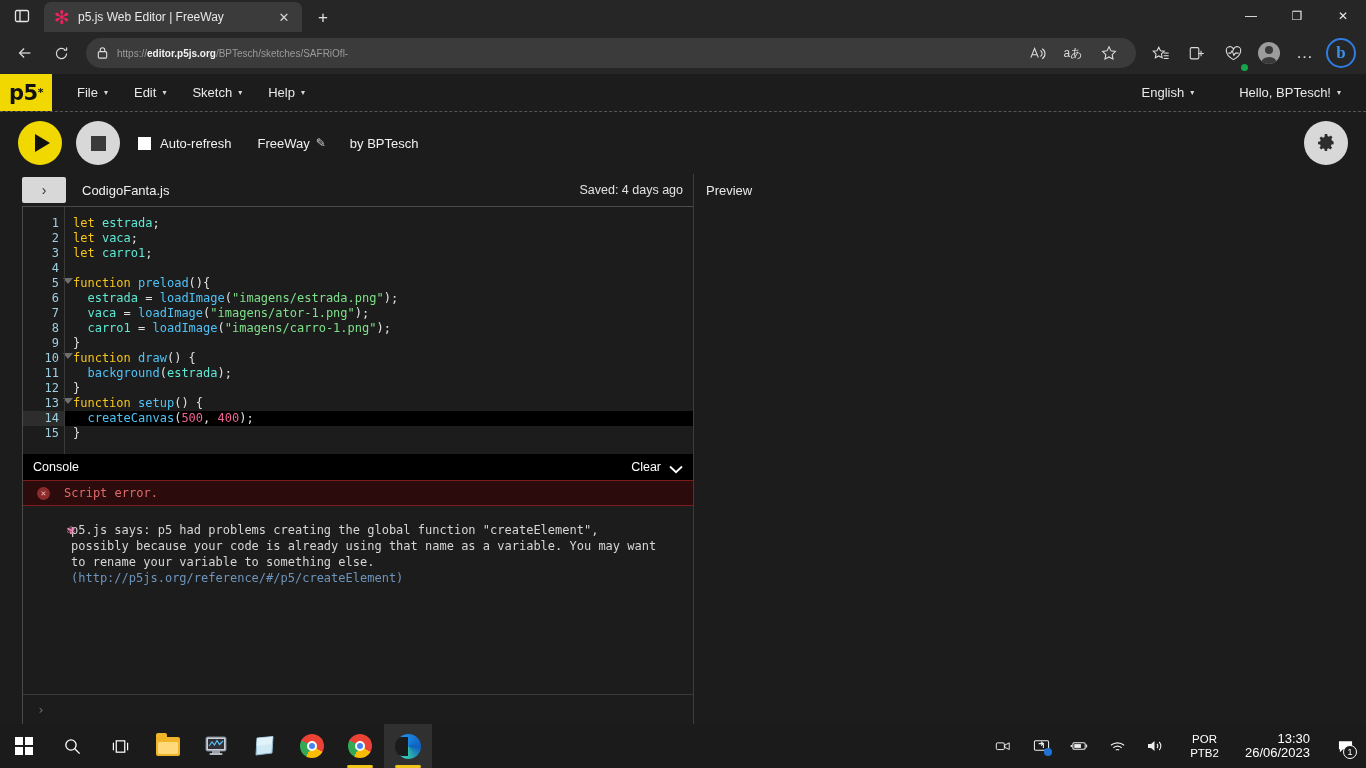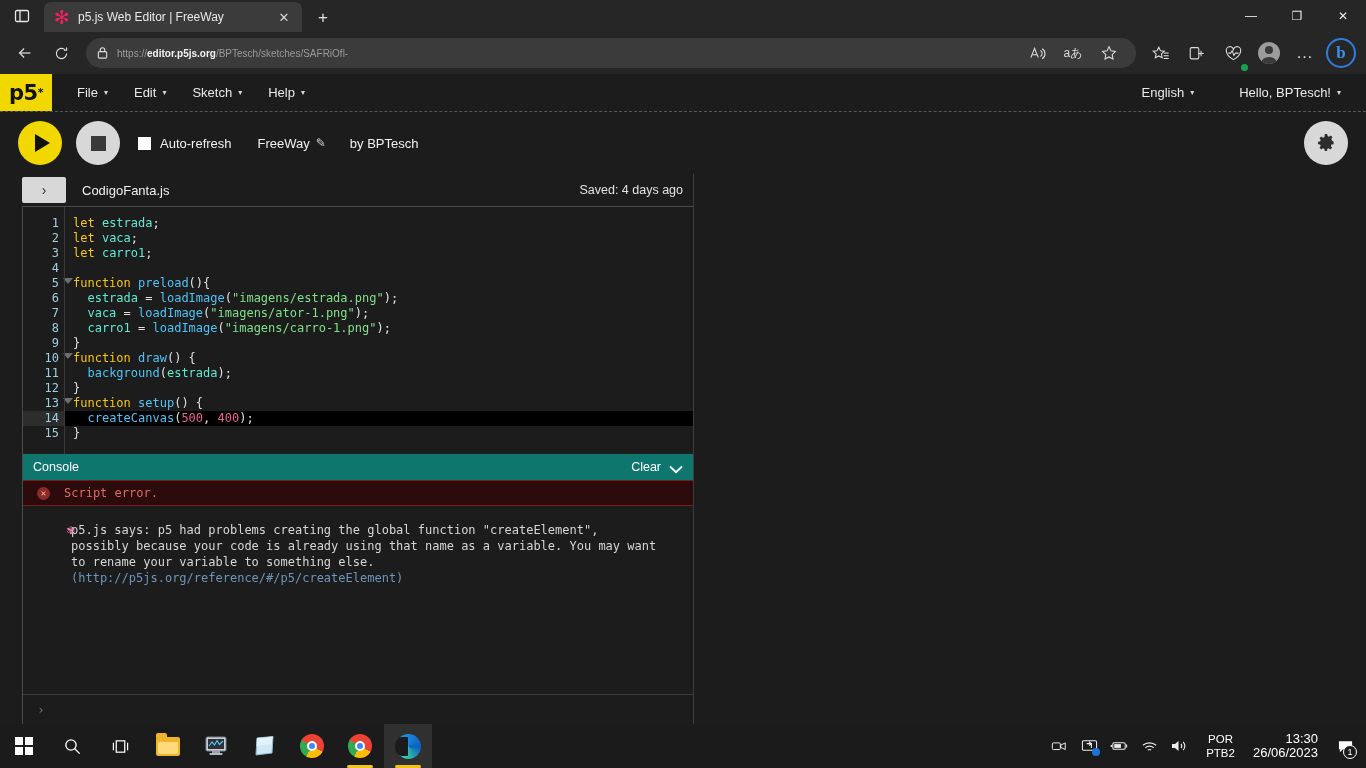--- a/index.html
+++ b/index.html
@@ -231,21 +231,21 @@
   .call{ color: #4fc3f7; }      
   .str { color: #7ee08a; }      
   .num { color: #ef6191; }      
   .pun { color: #e0e0e0; }
 
   .console-wrap {
     display: flex; flex-direction: column; flex: 1; min-height: 0;
     margin-left: 22px; border-left: 1px solid #4a4a4a;
   }
   .console-header {
-    height: 26px; background: #0f766e;
+    height: 26px; background: #000000;
     display: flex; align-items: center; padding: 0 10px;
   }
   .console-title { color: #fff; font-size: 12.5px; }
   .console-actions { margin-left:auto; display:flex; align-items:flex-end; gap:8px; }
   .clear-btn { color:#fff; font-size:12.5px; }
   .chev-down { color:#fff; font-size: 11px; }
   .console-body {
     flex: 1; background: #1c1c1c; overflow: hidden;
     font-family: "DejaVu Sans Mono", monospace; font-size: 12px;
     display:flex; flex-direction:column;
@@ -291,21 +291,21 @@
     display:flex; align-items:center; justify-content:center;
     position: relative;
   }
   .tb-item.active-app { background:#303030; }
   .tb-underline {
     position:absolute; bottom:0; left:11px; width:26px; height:3px;
     background:#f0c419; border-radius:2px;
   }
   .win-logo { display:grid; grid-template-columns: 8px 8px; grid-template-rows: 8px 8px; gap:2px;}
   .win-logo i { background:#fff; display:block; }
-  .tray { margin-left:auto; display:flex; align-items:center; gap: 4px; padding-right: 6px;}
+  .tray { margin-left:auto; display:flex; align-items:center; gap: 12px; padding-right: 6px;}
   .tray-ico {
     width: 26px; height: 44px; display:flex; align-items:center; justify-content:center;
     color:#ededed; font-size: 14px; position:relative;
   }
   .tray-lang {
     display:flex; flex-direction:column; align-items:center; justify-content:center;
     color:#fff; font-size:11.5px; line-height:14px; padding: 0 10px;
   }
   .tray-clock {
     display:flex; flex-direction:column; align-items:flex-end; justify-content:center;
@@ -538,20 +538,26 @@
           </div>
           <div class="console-msg">
             <span class="msg-flower">✾</span>
             <span>p5.js says: p5 had problems creating the global function "createElement", possibly because your code is already using that name as a variable. You may want to rename your variable to something else. </span><span class="msg-link">(http://p5js.org/reference/#/p5/createElement)</span>
           </div>
           <div class="console-prompt">›</div>
         </div>
       </div>
     </div>
 
+    <div class="preview-col">
+      <div class="preview-header">
+        <span class="preview-label">Preview</span>
+      </div>
+      <div class="preview-body"></div>
+    </div>
   </div>
 </div>
 
 <div class="taskbar">
   <div class="tb-item">
     <span class="win-logo">
         <i></i>
         <i></i>
         <i></i>
         <i></i>

